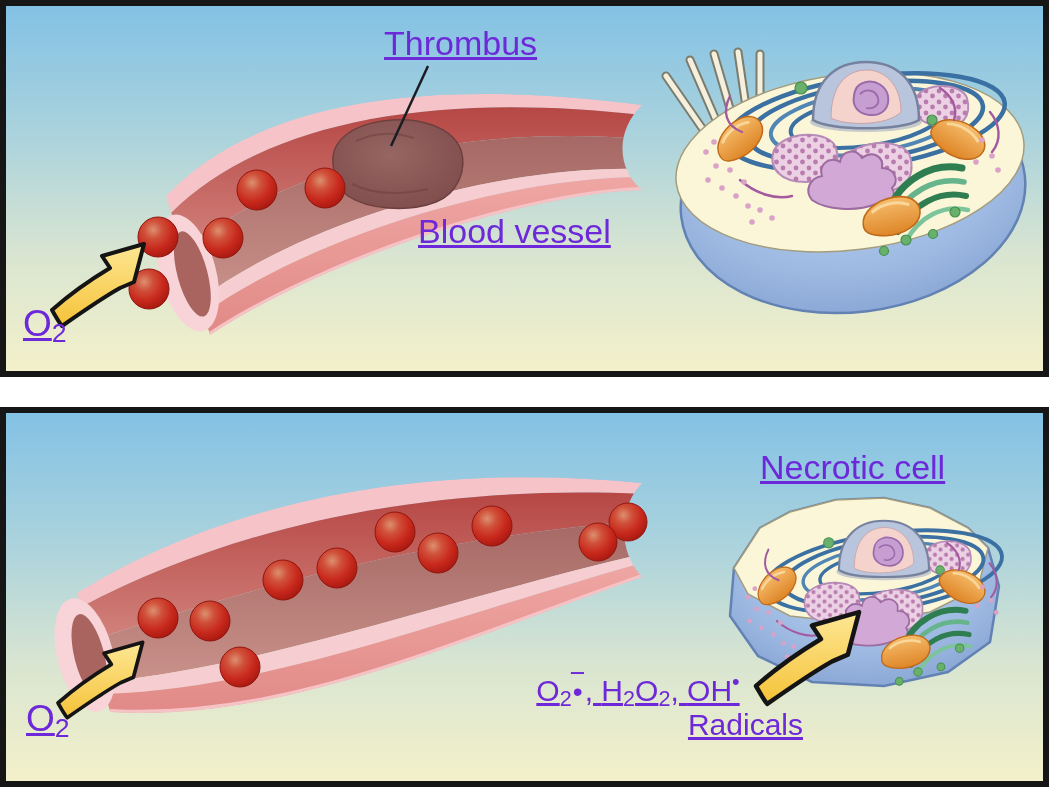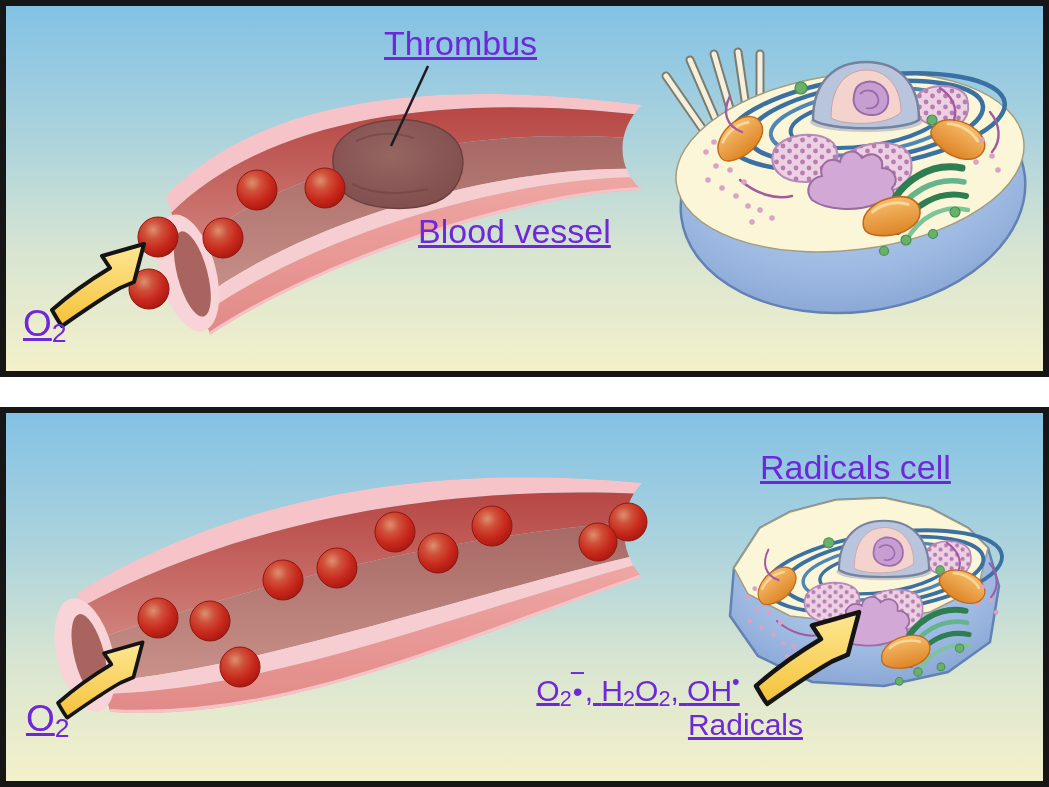--- a/index.html
+++ b/index.html
@@ -253,21 +253,21 @@
 
 
 <div class="label" style="left:384px;top:24px;">Thrombus</div>
 
 <div class="label" style="left:418px;top:212px;">Blood vessel</div>
 
 
 <div class="label o2label" style="left:23px;top:303px;"><span>O</span><sub>2</sub></div>
 
 
-<div class="label" style="left:760px;top:448px;">Radicals cell</div>
+<div class="label" style="left:760px;top:448px;">Necrotic cell</div>
 
 <div class="label o2label" style="left:26px;top:698px;"><span>O</span><sub>2</sub></div>
 
 <div class="label radicals" style="left:473px;top:674px;">
   <div><span>O</span><sub>2</sub><span class="odwrap"><span class="od-charge">−</span><span class="od-dot">•</span></span><span>, </span><span>H</span><sub>2</sub><span>O</span><sub>2</sub><span>, </span><span>OH</span><span class="sup">•</span></div>
   <div class="rad-line2">Radicals</div>
 </div>
 
 </div>
 

